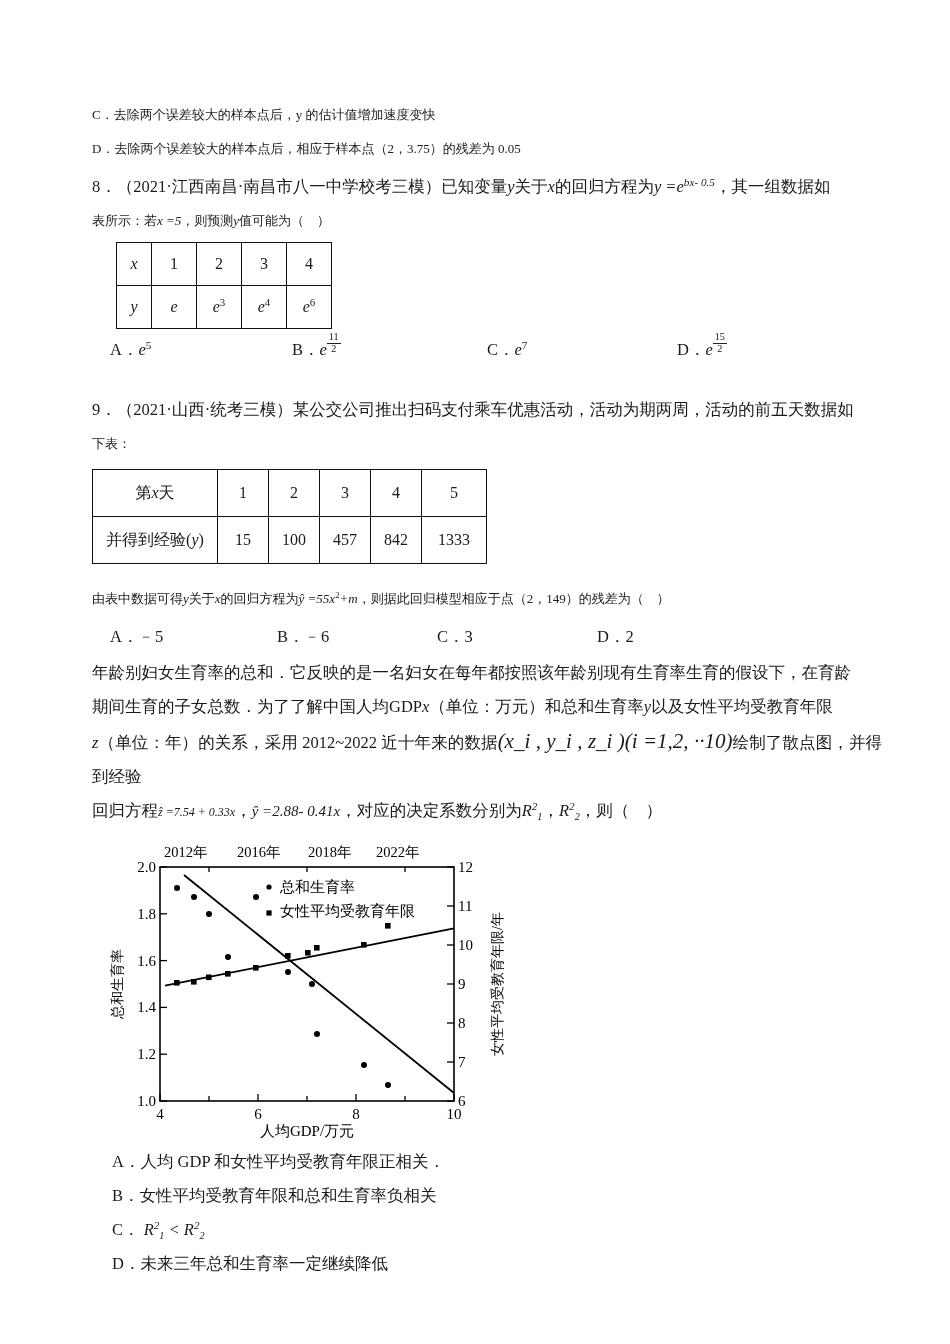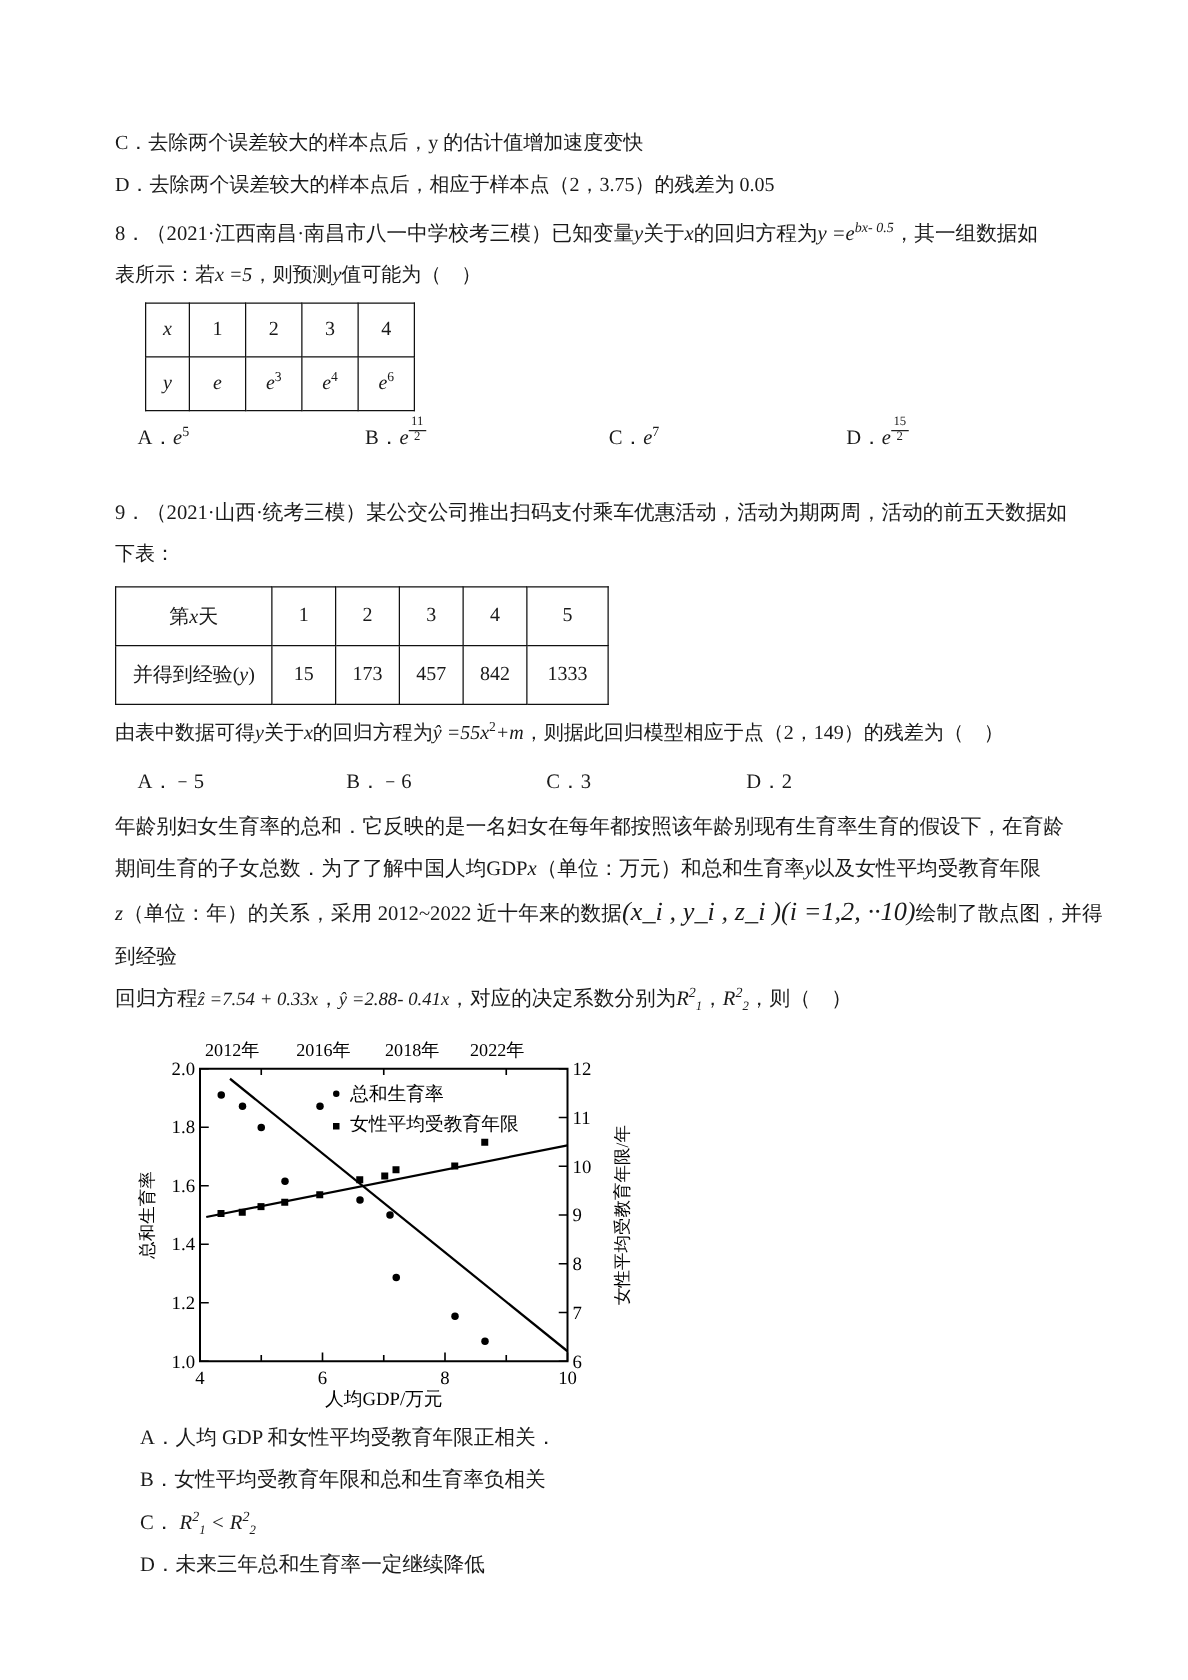--- a/index.html
+++ b/index.html
@@ -22,21 +22,21 @@
     height: 1344px;
     padding: 0;
   }
   .content {
     position: absolute;
     left: 92px;
     top: 98px;
     width: 790px;
   }
   .line {
-    font-size: 16px;
+    font-size: 13px;
     line-height: 34px;
     white-space: nowrap;
   }
   .para {
     font-size: 16.5px;
     line-height: 34px;
     text-align: justify;
     text-justify: inter-character;
   }
   .opt-line {
@@ -68,21 +68,21 @@
   table.grid td {
     border: 1px solid #111;
     text-align: center;
     vertical-align: middle;
     padding: 2px 3px;
   }
   #q8-table { margin: 4px 0 4px 24px; }
   #q8-table td { width: 38px; height: 38px; }
   #q8-table td.hd { width: 28px; }
 
-  #q9-table { margin: 8px 0 6px 0px; }
+  #q9-table { margin: 8px 0 18px 0px; }
   #q9-table td { height: 42px; }
   #q9-table td.lbl { width: 118px; text-align: center; }
   #q9-table td.v { width: 44px; }
   #q9-table td.v5 { width: 58px; }
   .wrapcell { line-height: 20px; white-space: normal; word-break: break-all; width: 26px; margin: 0 auto; }
 
   
   .optrow { position: relative; height: 34px; }
   .opt {
     position: absolute;
@@ -168,21 +168,21 @@
         <td class="lbl"><span>第</span><span class="mi">x</span><span>天</span></td>
         <td class="v">1</td>
         <td class="v">2</td>
         <td class="v">3</td>
         <td class="v">4</td>
         <td class="v5">5</td>
       </tr>
       <tr>
         <td class="lbl"><span>并得到经验(</span><span class="mi">y</span><span>)</span></td>
         <td class="v">15</td>
-        <td class="v">173</td>
+        <td class="v">100</td>
         <td class="v">457</td>
         <td class="v">
               <div class="wrapcell">842</div>
             </td>
         <td class="v5">1333</td>
       </tr>
     </tbody>
       </table>
 
     <div class="line">
@@ -199,21 +199,21 @@
     <div class="para">
       <span>年龄别妇女生育率的总和．它反映的是一名妇女在每年都按照该年龄别现有生育率生育的假设下，在育龄</span>
     </div>
     <div class="para">
       <span>期间生育的子女总数．为了了解中国人均GDP</span><span class="mi">x</span><span>（单位：万元）和总和生育率</span><span class="mi">y</span><span>以及女性平均受教育年限</span>
     </div>
     <div class="para">
       <span class="mi">z</span><span>（单位：年）的关系，采用 2012~2022 近十年来的数据</span><span class="mi" style="font-size:21px;">(x_i , y_i , z_i )(i =1,2, ··10)</span><span>绘制了散点图，并得到经验</span>
     </div>
     <div class="para">
-      <span>回归方程</span><span class="mi" style="font-size:15px;">ẑ =7.54 + 0.33x</span><span>，</span><span class="mi" style="font-size:15px;">ŷ =2.88- 0.41x</span><span>，对应的决定系数分别为</span><span class="mi"><span>R</span><sup class="small">2</sup><sub class="small">1</sub></span>，<span class="mi"><span>R</span><sup class="small">2</sup><sub class="small">2</sub></span><span>，则（　）</span>
+      <span>回归方程</span><span class="mi" style="font-size:12px;">ẑ =7.54 + 0.33x</span><span>，</span><span class="mi" style="font-size:15px;">ŷ =2.88- 0.41x</span><span>，对应的决定系数分别为</span><span class="mi"><span>R</span><sup class="small">2</sup><sub class="small">1</sub></span>，<span class="mi"><span>R</span><sup class="small">2</sup><sub class="small">2</sub></span><span>，则（　）</span>
     </div>
 
     <div class="chart-wrap">
       <svg class="chart-svg" width="420" height="300" viewBox="0 0 420 300">
 
         <g>
           <text x="62" y="18" font-family="Liberation Serif, serif" font-size="14.5">2012年</text>
           <text x="135" y="18" font-family="Liberation Serif, serif" font-size="14.5">2016年</text>
           <text x="206" y="18" font-family="Liberation Serif, serif" font-size="14.5">2018年</text>
           <text x="274" y="18" font-family="Liberation Serif, serif" font-size="14.5">2022年</text>

